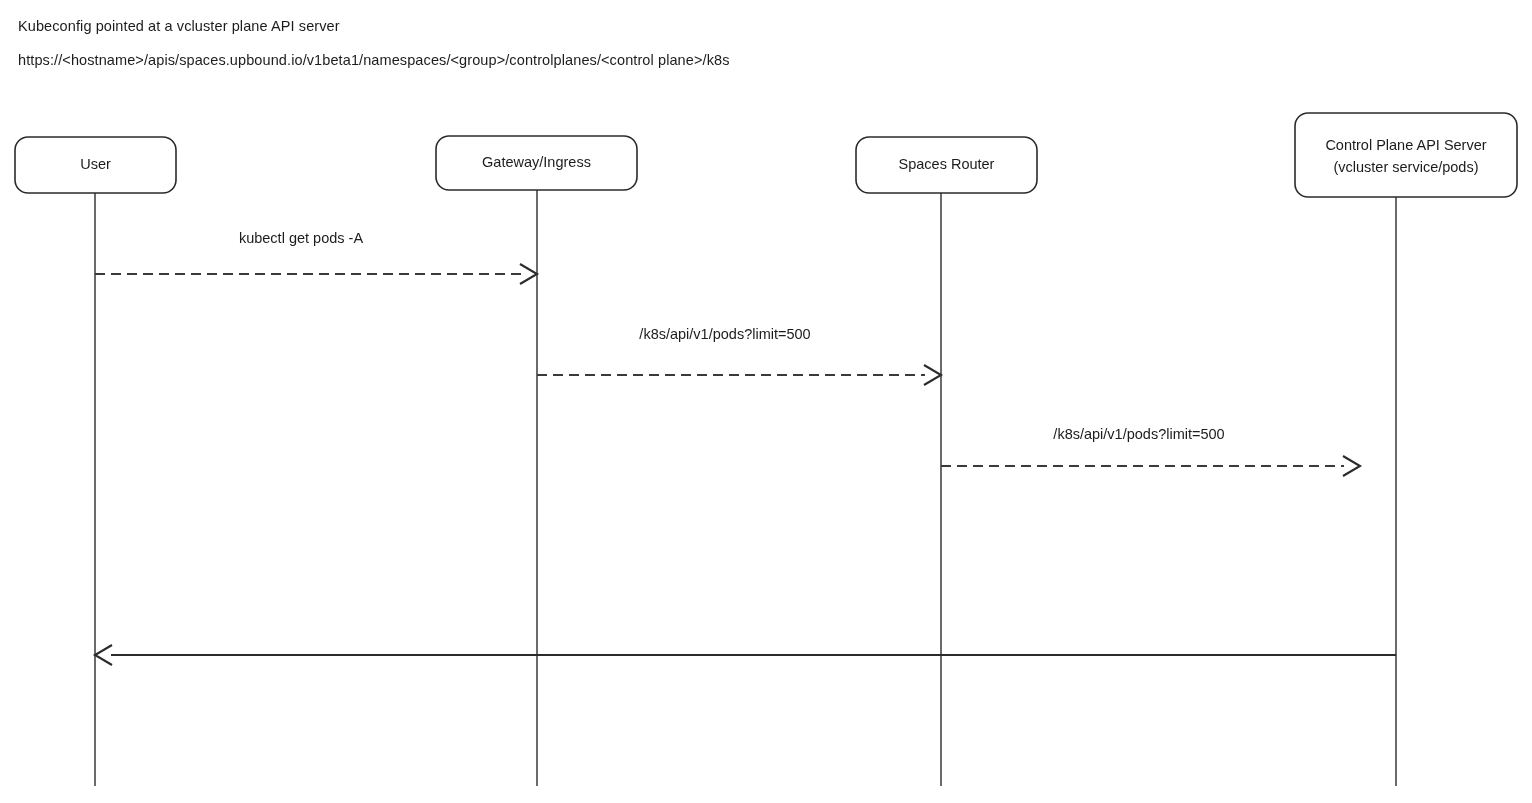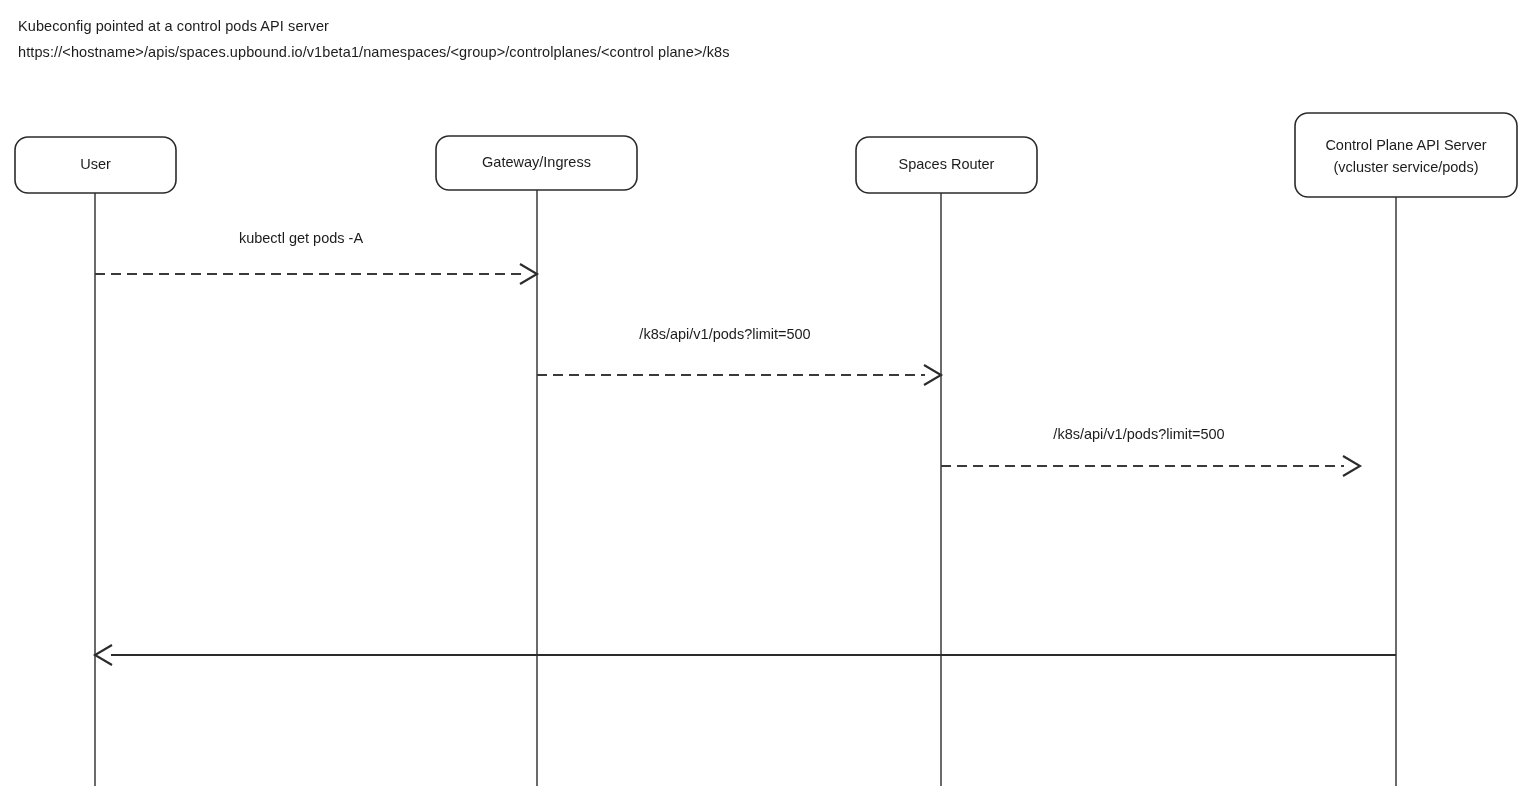--- a/index.html
+++ b/index.html
@@ -21,21 +21,21 @@
     height: 803px;
   }
   .header-text {
     position: absolute;
     font-size: 14.5px;
     color: #1c1c1c;
     white-space: nowrap;
     letter-spacing: 0.1px;
   }
   #header-title { left: 18px; top: 18px; }
-  #header-url   { left: 18px; top: 44px; }
+  #header-url   { left: 18px; top: 52px; }
 
   svg#sequence-canvas {
     position: absolute;
     left: 0;
     top: 0;
     width: 1532px;
     height: 803px;
   }
   .participant-box {
     fill: #ffffff;
@@ -76,21 +76,21 @@
     fill: none;
     stroke-linecap: butt;
     stroke-linejoin: miter;
   }
 </style>
 </head>
 <body>
 
 <div id="diagram-root">
 
-  <div class="header-text" id="header-title">Kubeconfig pointed at a control pods API server</div>
+  <div class="header-text" id="header-title">Kubeconfig pointed at a vcluster plane API server</div>
 
   <div class="header-text" id="header-url">https://&lt;hostname&gt;/apis/spaces.upbound.io/v1beta1/namespaces/&lt;group&gt;/controlplanes/&lt;control plane&gt;/k8s</div>
 
   <svg id="sequence-canvas" viewBox="0 0 1532 803">
 
     <g id="lifelines-group">
         <line x1="95" y1="193" x2="95" y2="786" class="lifeline"></line>
         <line x1="537" y1="190" x2="537" y2="786" class="lifeline"></line>
         <line x1="941" y1="193" x2="941" y2="786" class="lifeline"></line>
         <line x1="1396" y1="197" x2="1396" y2="786" class="lifeline"></line>

